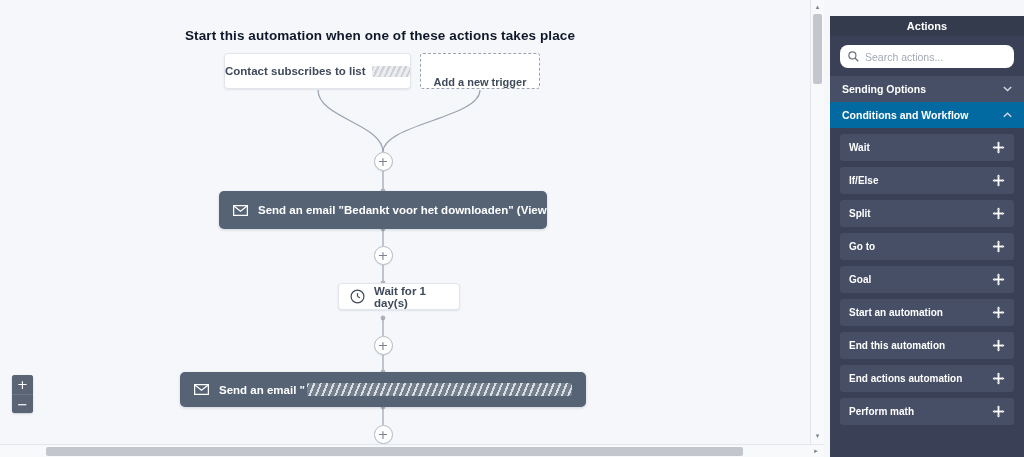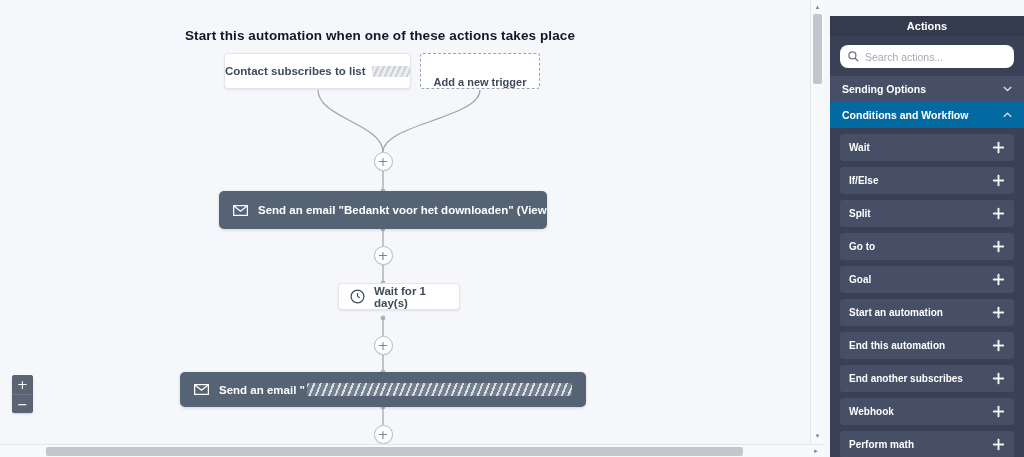--- a/index.html
+++ b/index.html
@@ -440,40 +440,30 @@
     <span class="handle">
       <svg width="13" height="13" viewBox="0 0 13 13">
         <path d="M6.5,0.6 L8.3,2.6 H4.7 Z M6.5,12.4 L8.3,10.4 H4.7 Z M0.6,6.5 L2.6,4.7 V8.3 Z M12.4,6.5 L10.4,4.7 V8.3 Z" fill="#ffffff"></path>
         <rect x="5.6" y="2.6" width="1.8" height="7.8" fill="#ffffff"></rect>
         <rect x="2.6" y="5.6" width="7.8" height="1.8" fill="#ffffff"></rect>
       </svg>
     </span>
   </div>
 
   <div class="sb-item">
-    <span>End another subscribes</span>
-    <span class="handle">
-      <svg width="13" height="13" viewBox="0 0 13 13">
-        <path d="M6.5,0.6 L8.3,2.6 H4.7 Z M6.5,12.4 L8.3,10.4 H4.7 Z M0.6,6.5 L2.6,4.7 V8.3 Z M12.4,6.5 L10.4,4.7 V8.3 Z" fill="#ffffff"></path>
-        <rect x="5.6" y="2.6" width="1.8" height="7.8" fill="#ffffff"></rect>
-        <rect x="2.6" y="5.6" width="7.8" height="1.8" fill="#ffffff"></rect>
-      </svg>
-    </span>
-  </div>
-
-  <div class="sb-item">
-    <span>Webhook</span>
-    <span class="handle">
-      <svg width="13" height="13" viewBox="0 0 13 13">
-        <path d="M6.5,0.6 L8.3,2.6 H4.7 Z M6.5,12.4 L8.3,10.4 H4.7 Z M0.6,6.5 L2.6,4.7 V8.3 Z M12.4,6.5 L10.4,4.7 V8.3 Z" fill="#ffffff"></path>
-        <rect x="5.6" y="2.6" width="1.8" height="7.8" fill="#ffffff"></rect>
-        <rect x="2.6" y="5.6" width="7.8" height="1.8" fill="#ffffff"></rect>
-      </svg>
-    </span>
-  </div>
+    <span>End actions automation</span>
+    <span class="handle">
+      <svg width="13" height="13" viewBox="0 0 13 13">
+        <path d="M6.5,0.6 L8.3,2.6 H4.7 Z M6.5,12.4 L8.3,10.4 H4.7 Z M0.6,6.5 L2.6,4.7 V8.3 Z M12.4,6.5 L10.4,4.7 V8.3 Z" fill="#ffffff"></path>
+        <rect x="5.6" y="2.6" width="1.8" height="7.8" fill="#ffffff"></rect>
+        <rect x="2.6" y="5.6" width="7.8" height="1.8" fill="#ffffff"></rect>
+      </svg>
+    </span>
+  </div>
+
 
   <div class="sb-item">
     <span>Perform math</span>
     <span class="handle">
       <svg width="13" height="13" viewBox="0 0 13 13">
         <path d="M6.5,0.6 L8.3,2.6 H4.7 Z M6.5,12.4 L8.3,10.4 H4.7 Z M0.6,6.5 L2.6,4.7 V8.3 Z M12.4,6.5 L10.4,4.7 V8.3 Z" fill="#ffffff"></path>
         <rect x="5.6" y="2.6" width="1.8" height="7.8" fill="#ffffff"></rect>
         <rect x="2.6" y="5.6" width="7.8" height="1.8" fill="#ffffff"></rect>
       </svg>
     </span>

